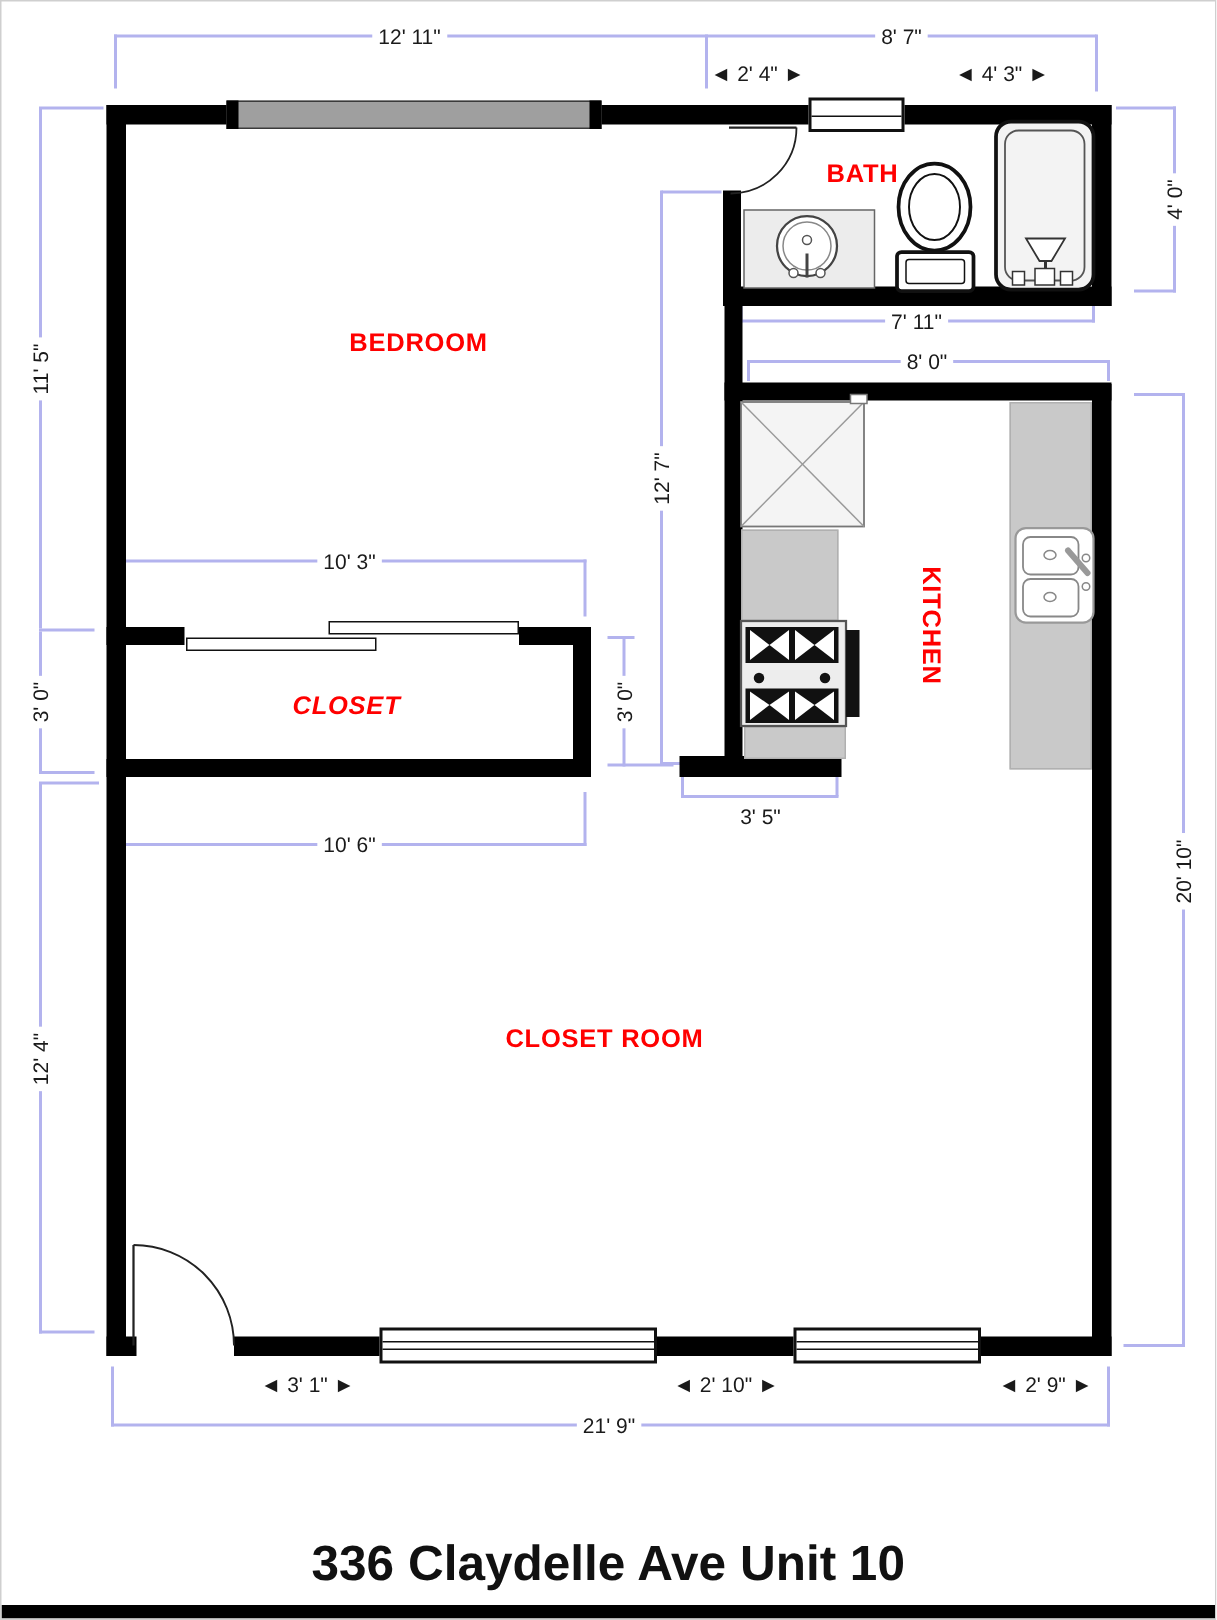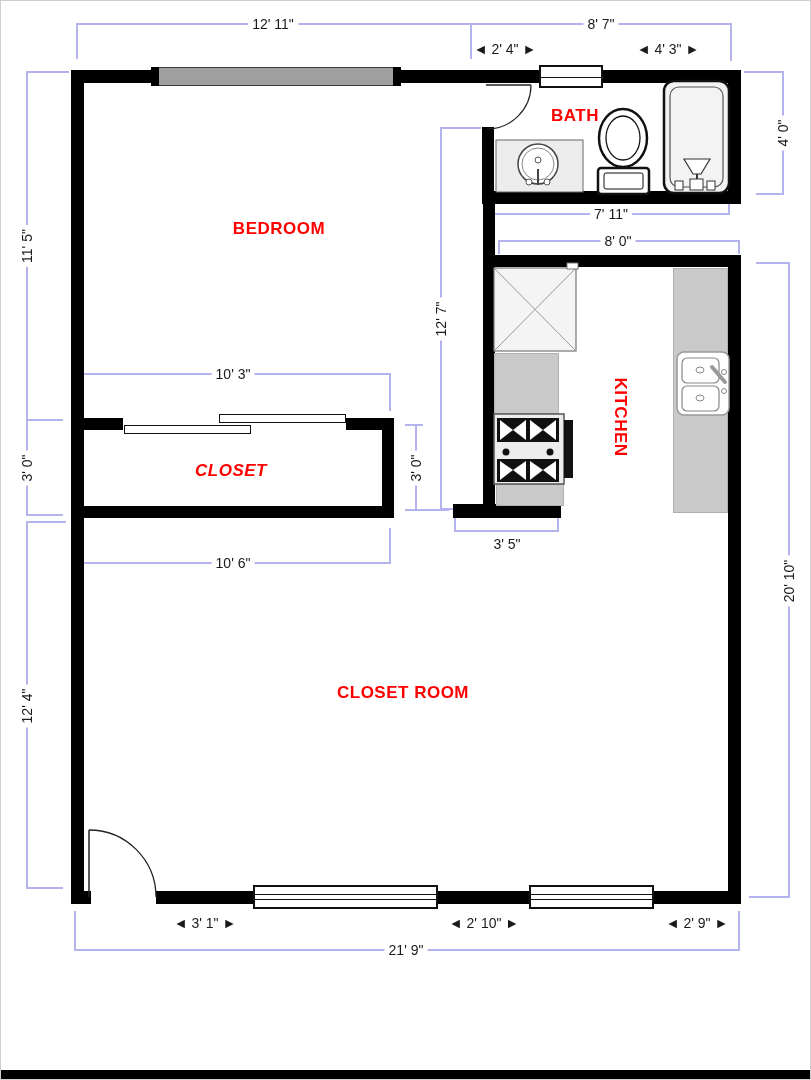--- a/index.html
+++ b/index.html
@@ -228,15 +228,16 @@
   <div class="dlabel arrlabel" style="left:483px;top:922px;">◄ 2' 10" ►</div>
   <div class="dlabel arrlabel" style="left:696px;top:922px;">◄ 2' 9" ►</div>
   <div class="dlabel" style="left:405px;top:949px;">21' 9"</div>
 
   <div class="room" style="left:278px;top:228px;">BEDROOM</div>
   <div class="room" style="left:574px;top:115px;">BATH</div>
   <div class="room" style="left:230px;top:470px;font-style:italic;">CLOSET</div>
   <div class="room vert" style="left:619px;top:416px;">KITCHEN</div>
   <div class="room" style="left:402px;top:692px;">CLOSET ROOM</div>
 
+  <div id="title">336 Claydelle Ave Unit 10</div>
   <div id="footer-bar"></div>
 
 </div>
 
 </body></html>

